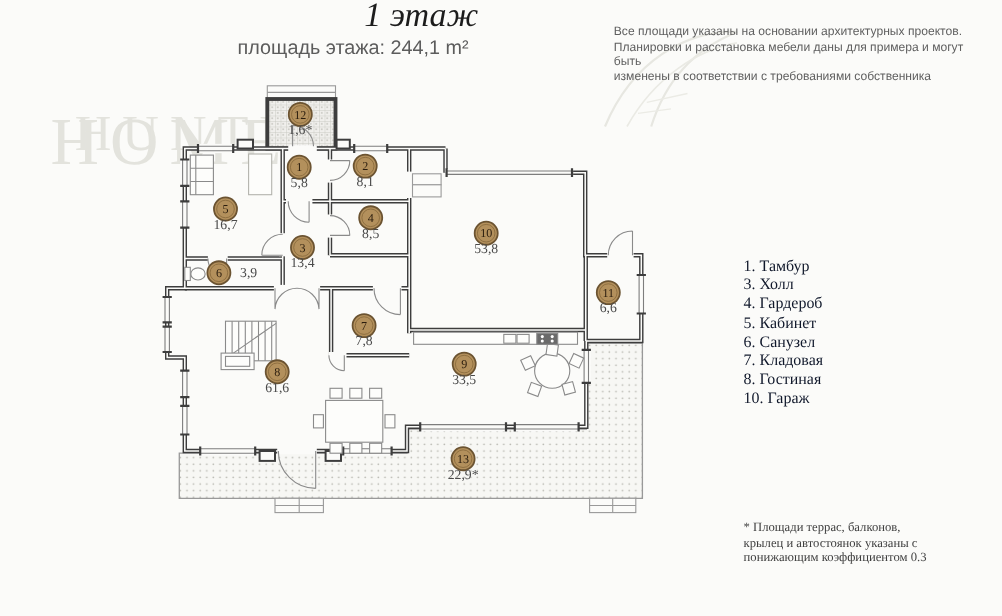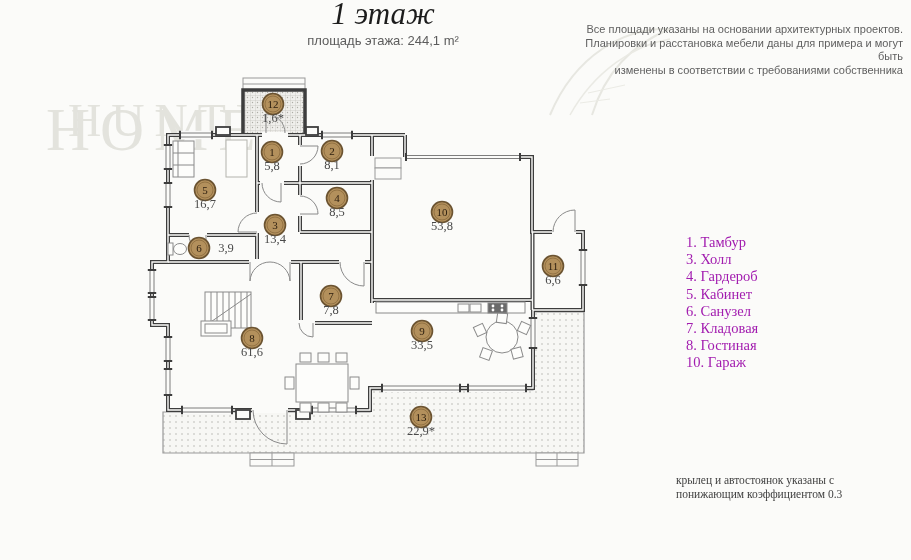--- a/index.html
+++ b/index.html
@@ -11,30 +11,30 @@
   .wm{position:absolute;color:#e3e3dd;font-family:"Liberation Serif","DejaVu Serif",serif;
       font-weight:400;letter-spacing:10px;user-select:none;z-index:1;}
   #wm-home{left:46px;top:52px;font-size:61px;margin-top:43px;}
   #wm-hunter{left:68px;top:94px;font-size:46px;}
   #feather{position:absolute;left:530px;top:15px;z-index:1;}
 
   
   #title{position:absolute;left:233px;top:-4px;width:300px;text-align:center;
          font-family:"Liberation Serif","DejaVu Serif",serif;font-style:italic;
          font-size:31px;color:#1c1c1c;z-index:3;}
-  #subtitle{position:absolute;left:233px;top:33px;width:300px;text-align:center;
-         font-size:13px;color:#5c5c5c;z-index:3;}
-
-  #disclaimer{position:absolute;right:8px;top:23px;width:345px;text-align:right;
+  #subtitle{position:absolute;left:216px;top:33px;width:300px;
+         font-size:18px;color:#5c5c5c;z-index:3;}
+
+  #disclaimer{position:absolute;right:8px;top:23px;width:345px;text-align:left;
          font-size:11px;line-height:13.5px;color:#606060;z-index:3;}
 
   
   #legend{position:absolute;left:676px;top:234px;z-index:3;
           font-family:"Liberation Serif","DejaVu Serif",serif;
-          font-size:14.5px;color:#a21caf;margin-left:10px;}
+          font-size:14.5px;color:#0f172a;}
   .legend-item{line-height:17.2px;white-space:nowrap;}
 
   #footnote{position:absolute;left:676px;top:474px;width:190px;z-index:3;
           font-family:"Liberation Serif","DejaVu Serif",serif;
           font-size:11.5px;line-height:13.5px;color:#3f3f3f;}
 
   #plan-svg{position:absolute;left:0;top:0;z-index:2;}
 
   .room-num{font-family:"Liberation Serif","DejaVu Serif",serif;font-size:11px;}
   .room-area{font-family:"Liberation Serif","DejaVu Serif",serif;font-size:12.5px;}
@@ -371,17 +371,18 @@
       <div class="legend-item">3. Холл</div>
       <div class="legend-item">4. Гардероб</div>
       <div class="legend-item">5. Кабинет</div>
       <div class="legend-item">6. Санузел</div>
       <div class="legend-item">7. Кладовая</div>
       <div class="legend-item">8. Гостиная</div>
       <div class="legend-item">10. Гараж</div>
     </div>
 
   <div id="footnote">
+      <div>* Площади террас, балконов,</div>
       <div>крылец и автостоянок указаны с</div>
       <div>понижающим коэффициентом 0.3</div>
     </div>
 
 </div>
 
 </body></html>

